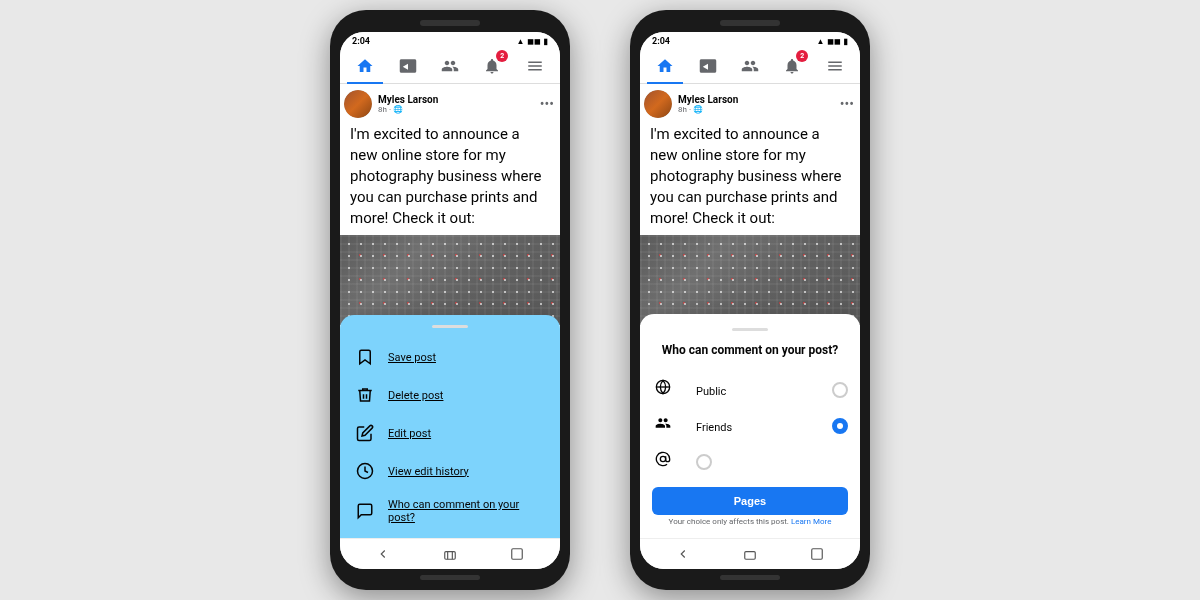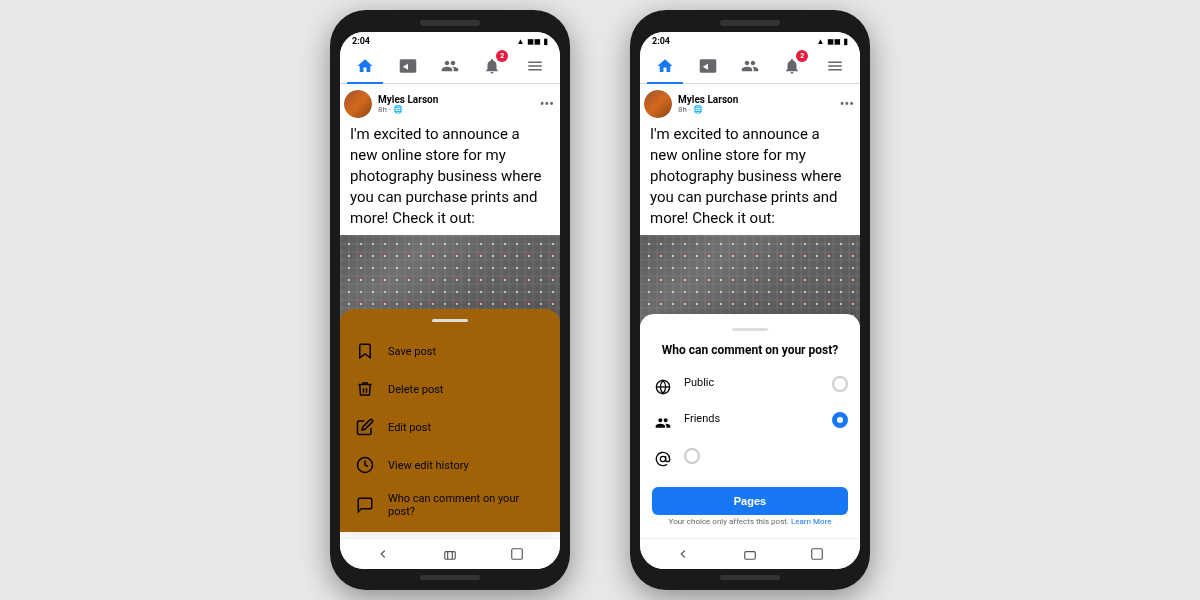--- a/index.html
+++ b/index.html
@@ -180,25 +180,26 @@
       top: 0; left: 0; right: 0; bottom: 0;
       background-image: 
         radial-gradient(circle, rgba(255,255,255,0.6) 1px, transparent 1px),
         radial-gradient(circle, rgba(255,50,50,0.5) 1px, transparent 1px);
       background-size: 12px 12px, 24px 24px;
       background-position: 3px 3px, 8px 8px;
     }
     
     .bottom-sheet {
       position: absolute;
-      bottom: 6px; left: 0; right: 0;
-      background: #a16207;
+      bottom: 0; left: 0; right: 0;
+      background: #7dd3fc;
       border-radius: 14px 14px 0 0;
       box-shadow: 0 -2px 20px rgba(0,0,0,0.15);
       padding: 10px 0 6px 0;
+      text-decoration: underline;
     }
     .sheet-handle {
       width: 36px; height: 3px;
       background: #ddd;
       border-radius: 2px;
       margin: 0 auto 10px auto;
     }
     .menu-item {
       display: flex;
       align-items: center;
@@ -240,23 +241,23 @@
       margin-bottom: 12px;
     }
     .dialog-handle {
       width: 36px; height: 3px;
       background: #ddd;
       border-radius: 2px;
       margin: 0 auto 12px auto;
     }
     .option-row {
       display: flex;
-      align-items: flex-start;
+      align-items: flex-end;
       padding: 7px 0;
-      gap: 10px;
+      gap: 22px;
       border-bottom: none;
     }
     .option-icon {
       width: 22px; height: 22px;
       display: flex; align-items: center; justify-content: center;
     }
     .option-icon svg { width: 16px; height: 16px; }
     .option-label { flex: 1; font-size: 11px; color: #050505; }
     .radio-btn {
       width: 16px; height: 16px;

